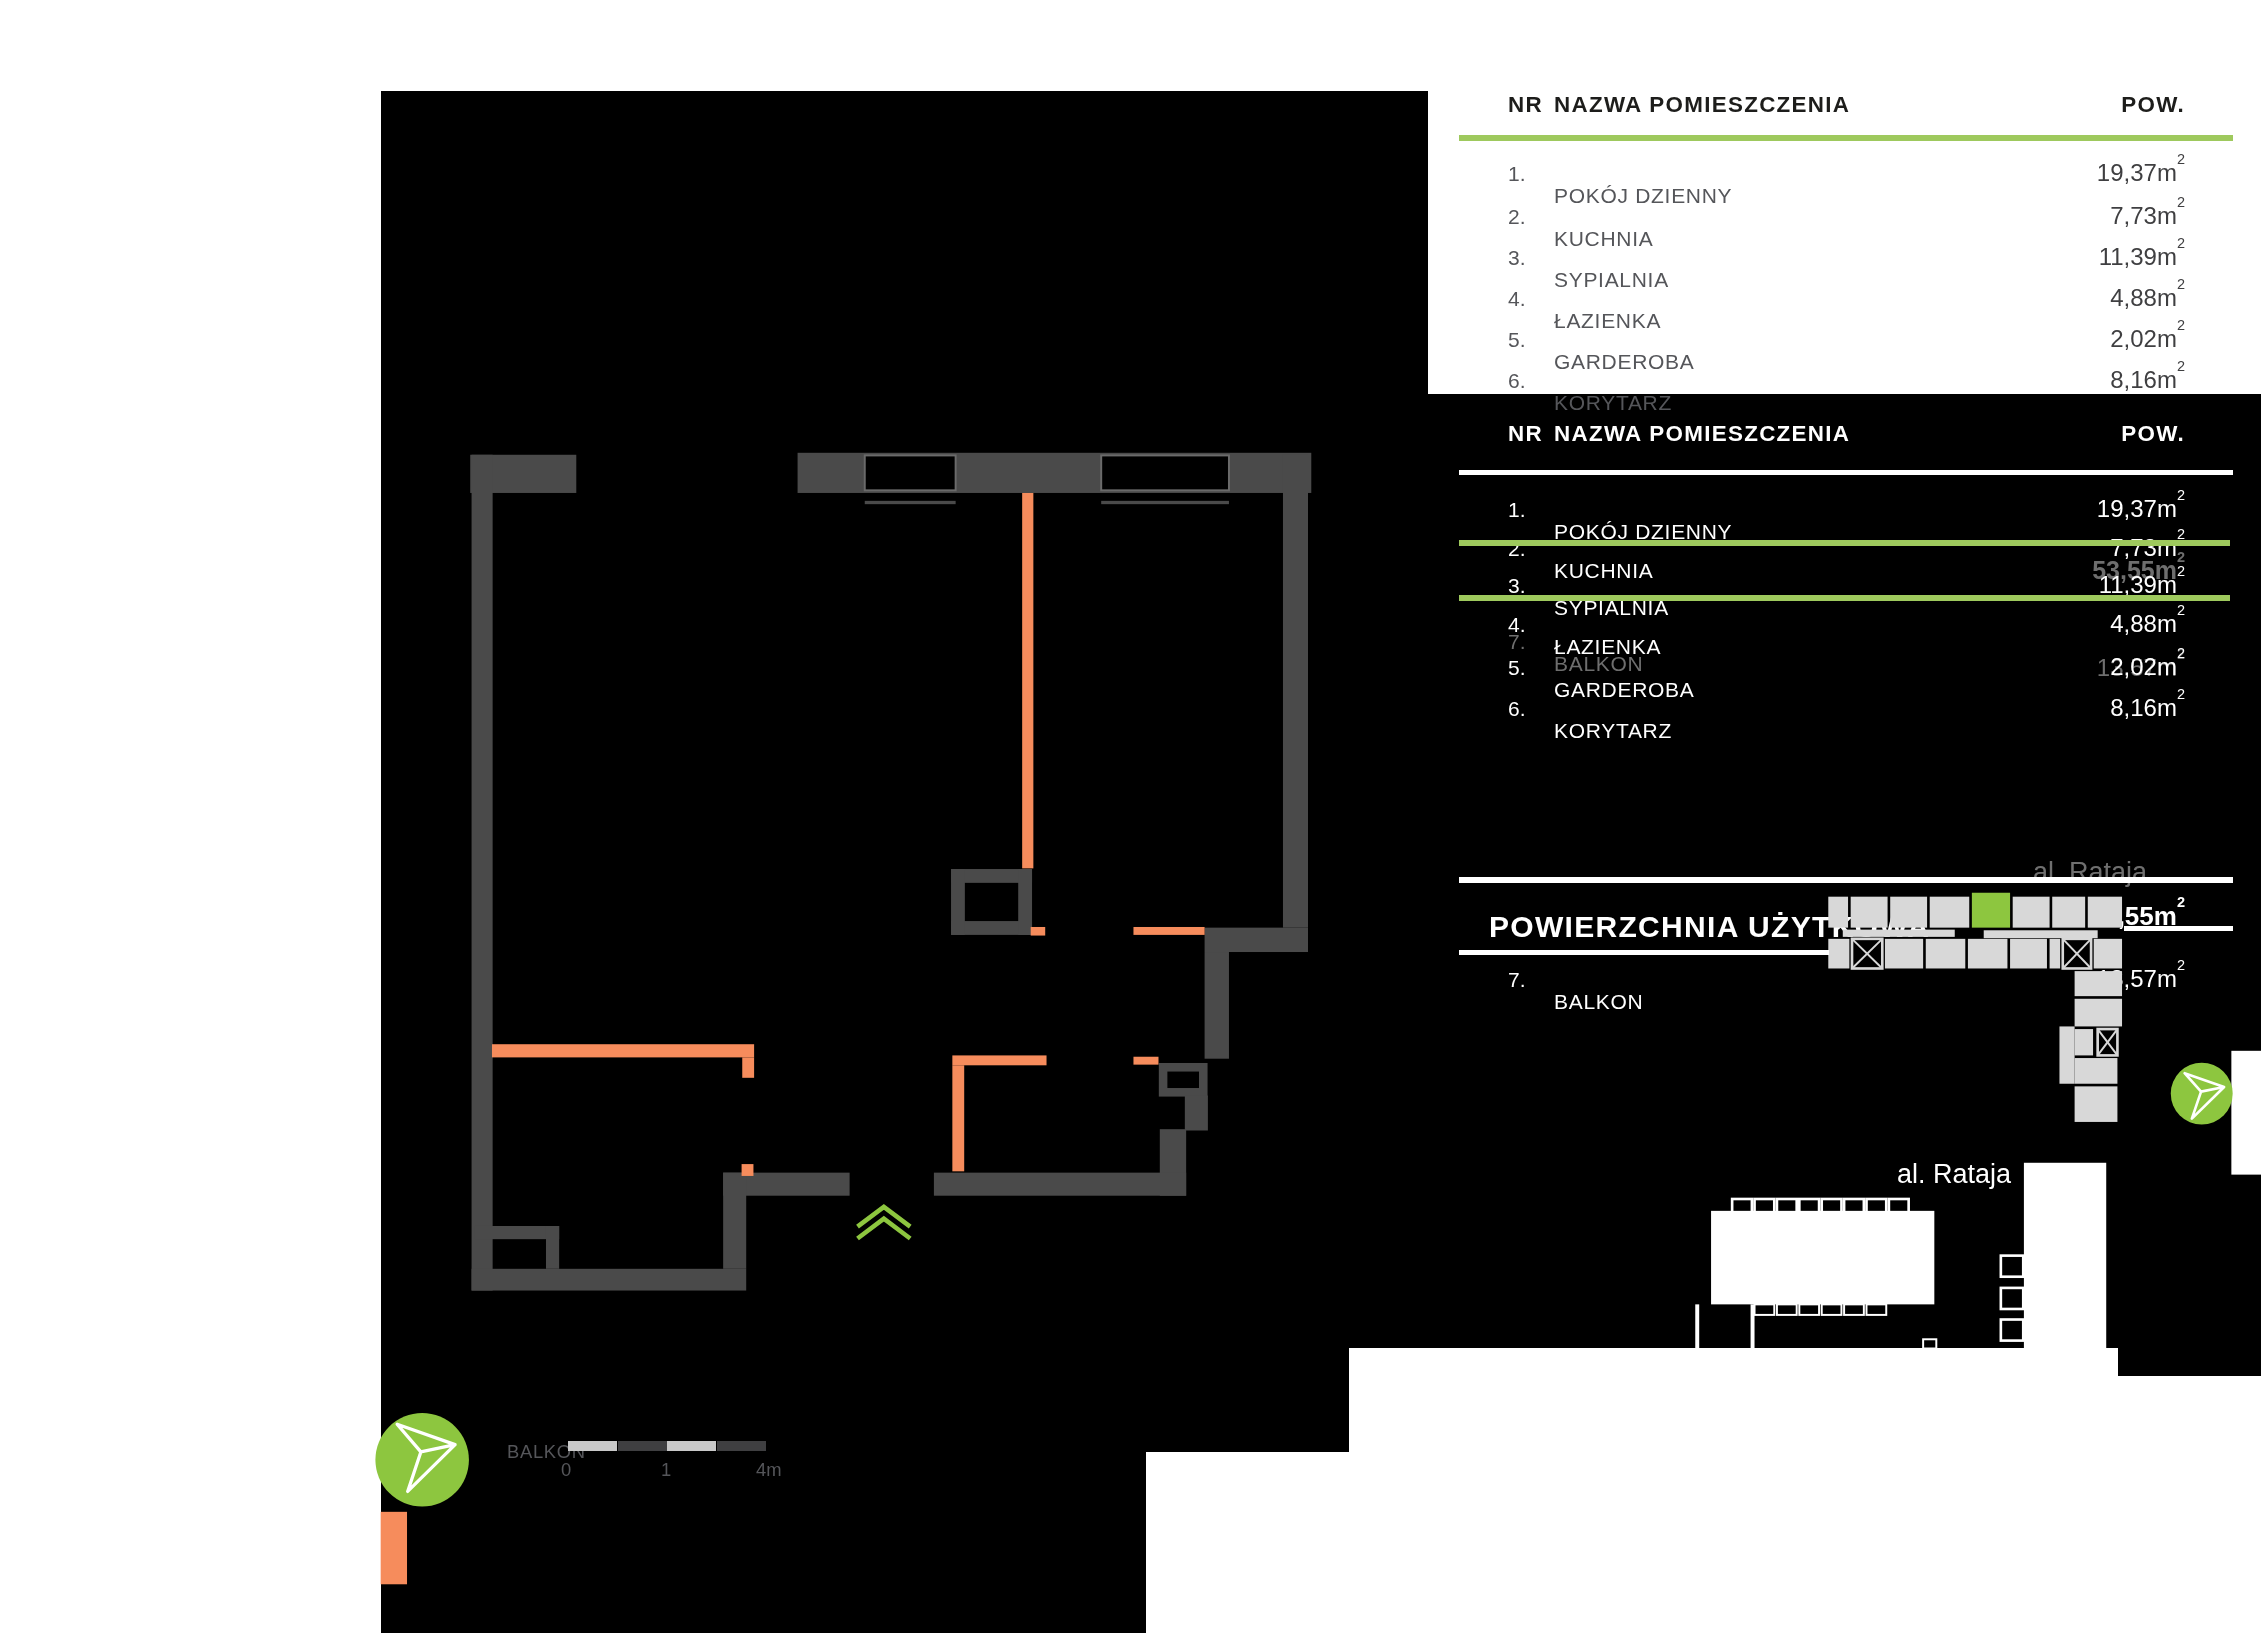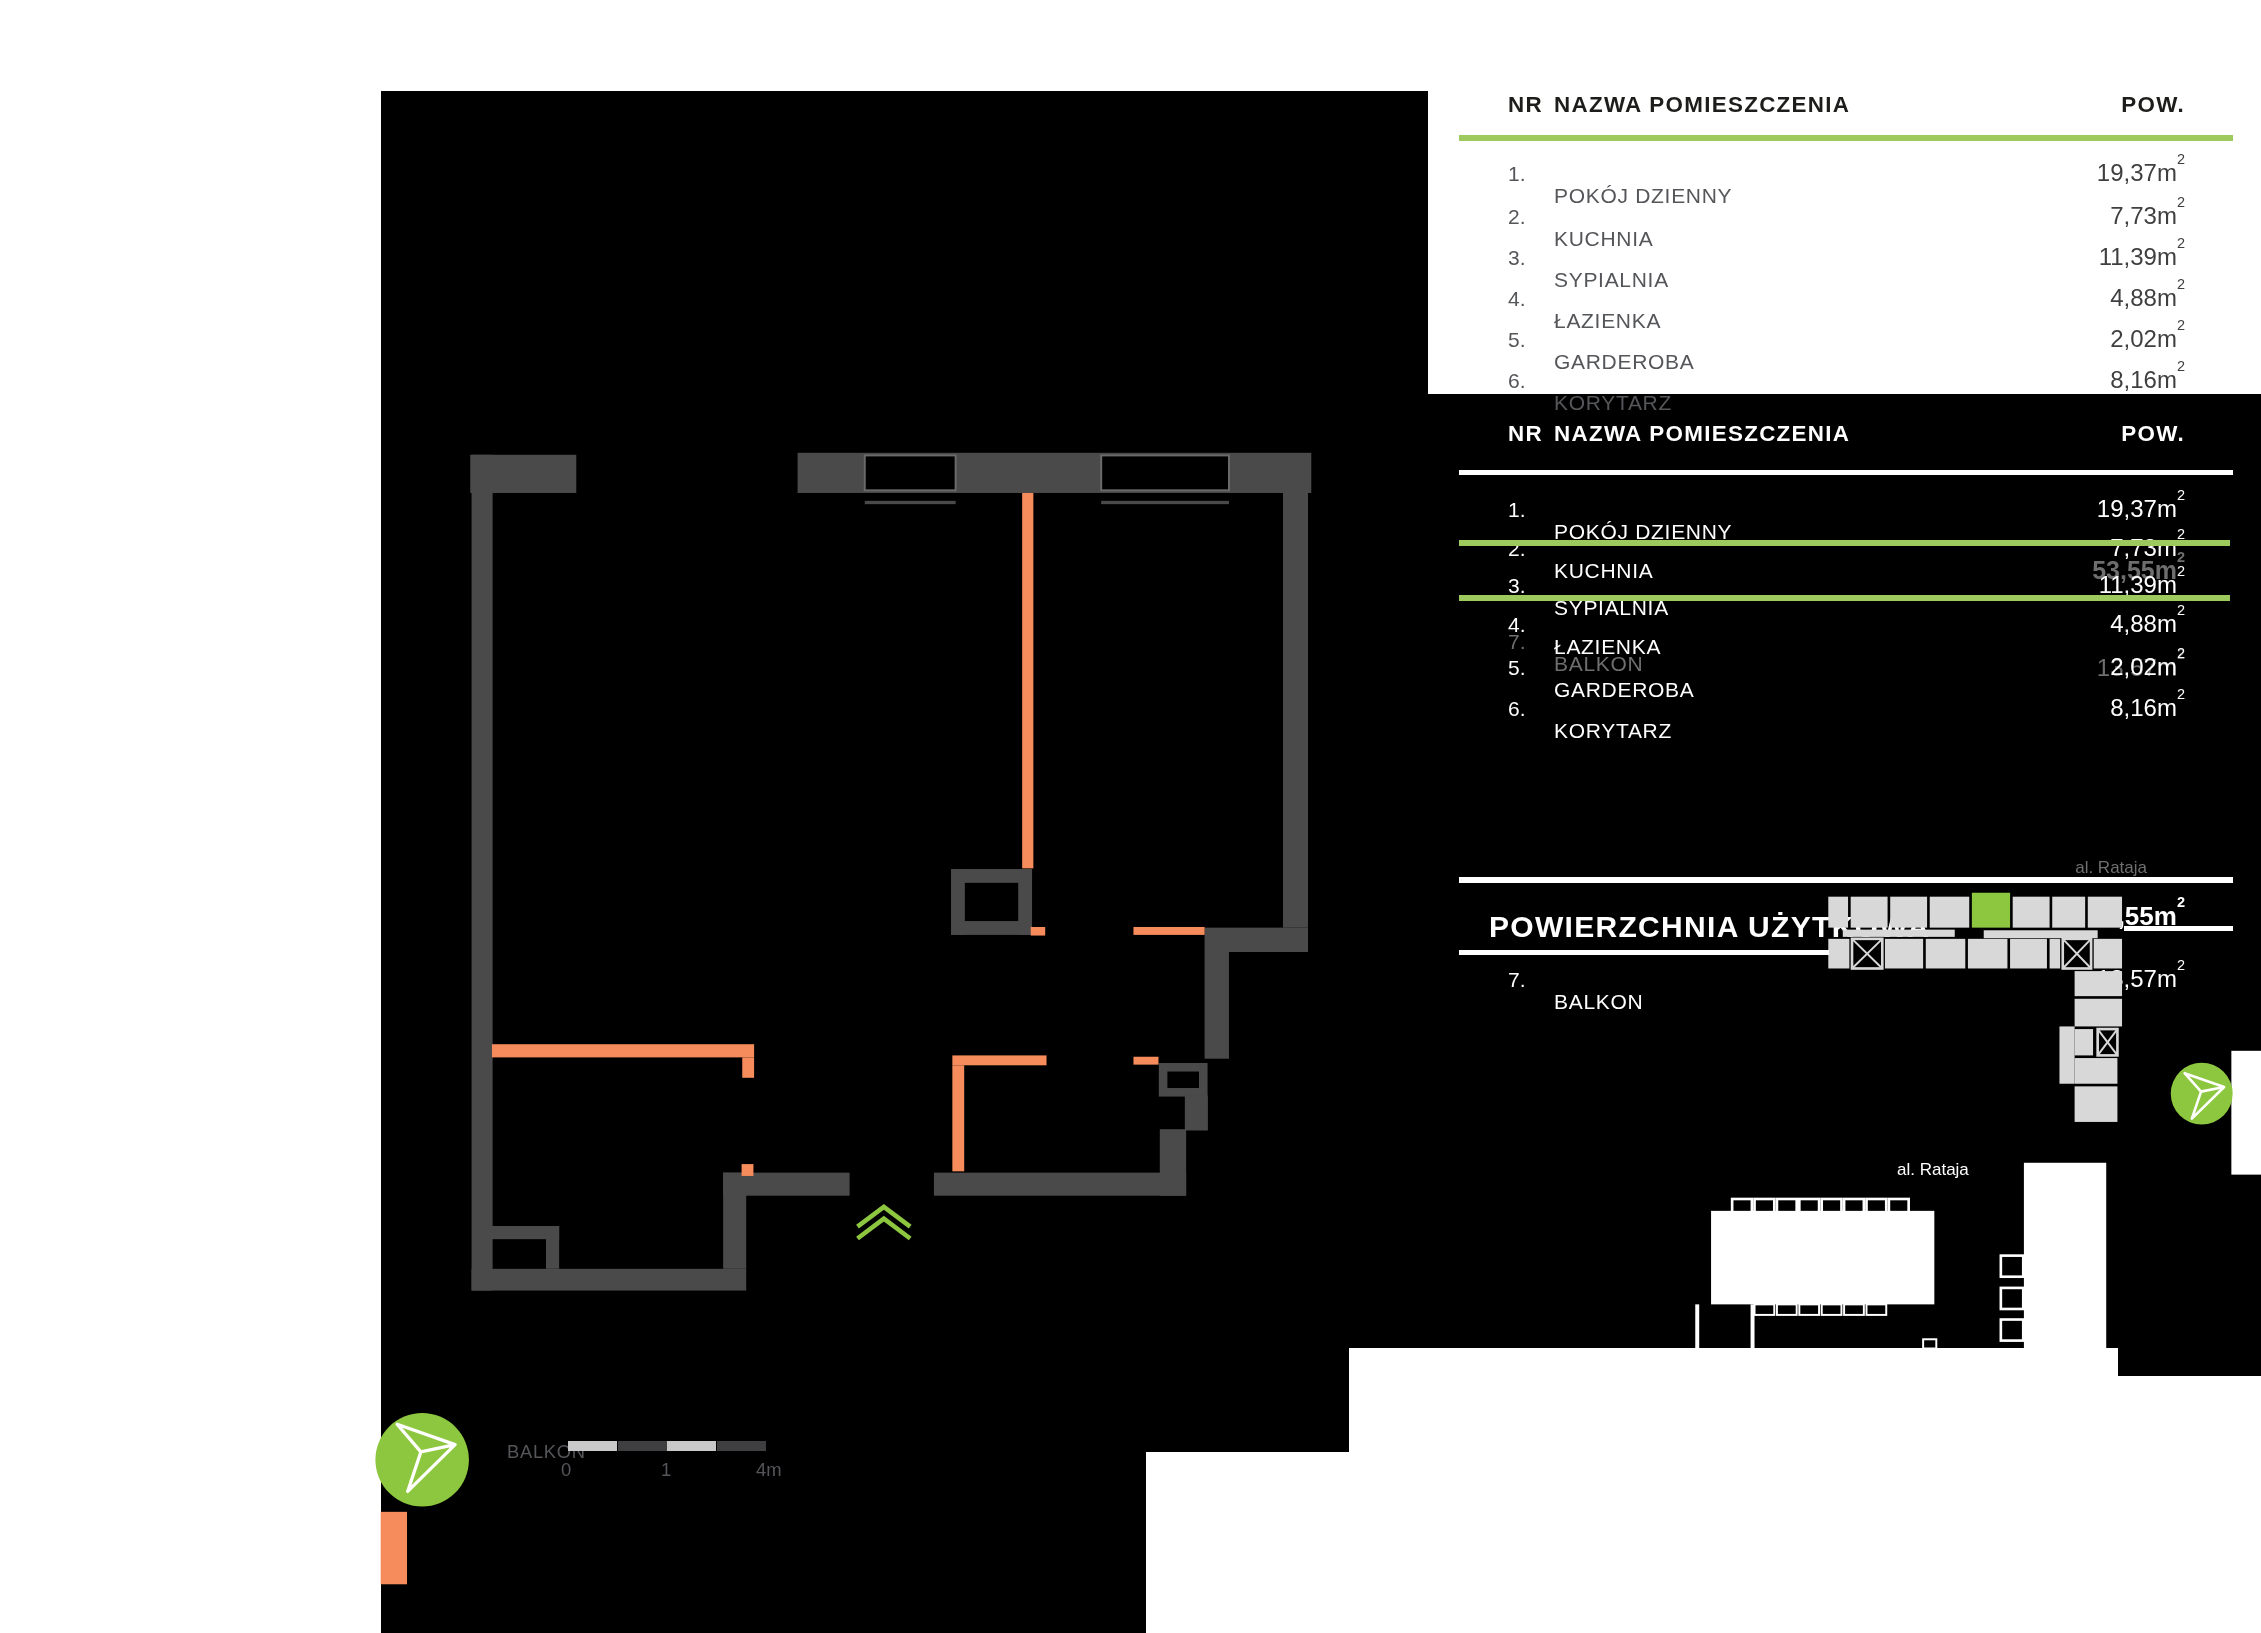--- a/index.html
+++ b/index.html
@@ -18,21 +18,21 @@
   .name{font-size:21px;letter-spacing:0.7px;color:var(--row_text);margin-top:22px;}
   .w .num,.w .name,.num.w,.name.w{color:#fff;}
   .val{font-size:24px;color:var(--value_text);}
   .val.w{color:#fff;}
   .right{text-align:center;}
   sup{font-size:14.5px;position:relative;top:-8px;line-height:0;}
   .ghost{color:var(--ghost)!important;}
   .ghost-bold{font-weight:bold;font-size:25px;color:var(--ghost);}
   .title{font-weight:bold;font-size:30px;letter-spacing:1.3px;color:#fff;}
   .total-val{font-weight:bold;font-size:26px;color:#fff;}
-  .street{font-size:17px;color:var(--street_gray);}
+  .street{font-size:27px;color:var(--street_gray);}
   .street.w{color:#fff;}
   .skala{font-size:18.4px;letter-spacing:0.7px;color:var(--row_text);}
   .tick{font-size:18.4px;color:var(--row_text);}
   .bar-seg{position:absolute;height:10px;z-index:3;}
   .wall{fill:var(--wall);}
   .orange{fill:var(--orange);}
   .unitg{fill:var(--unit_gray);}
 </style>
 </head>
 <body>

